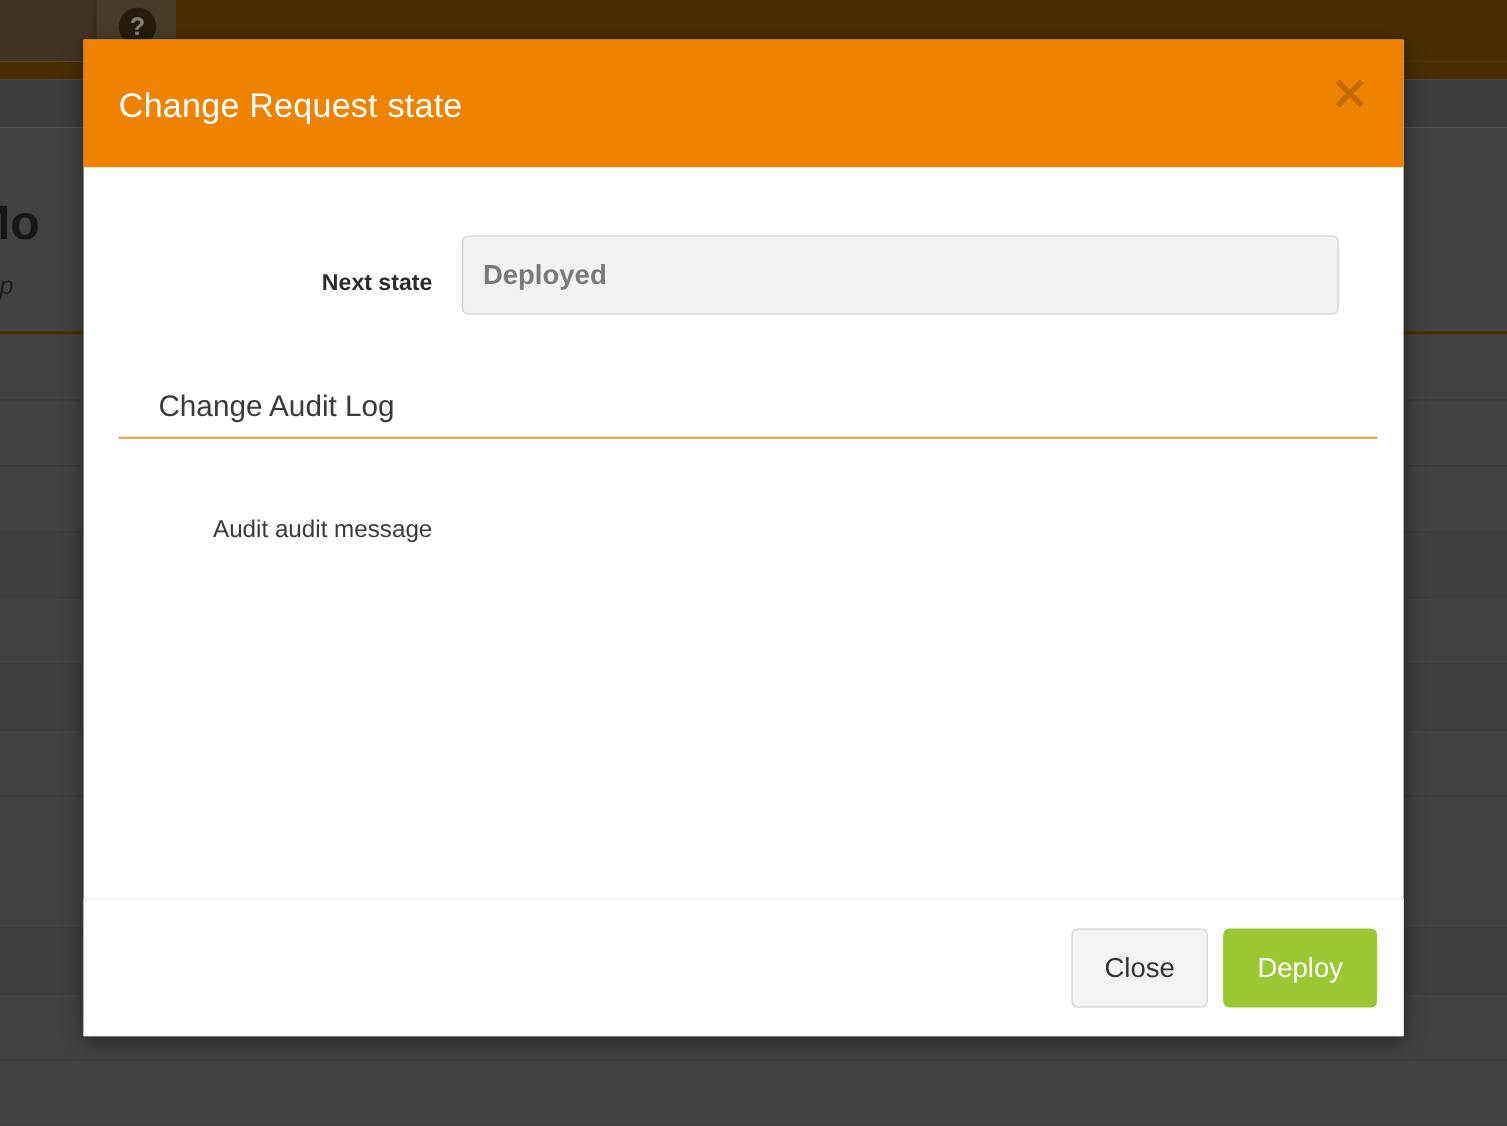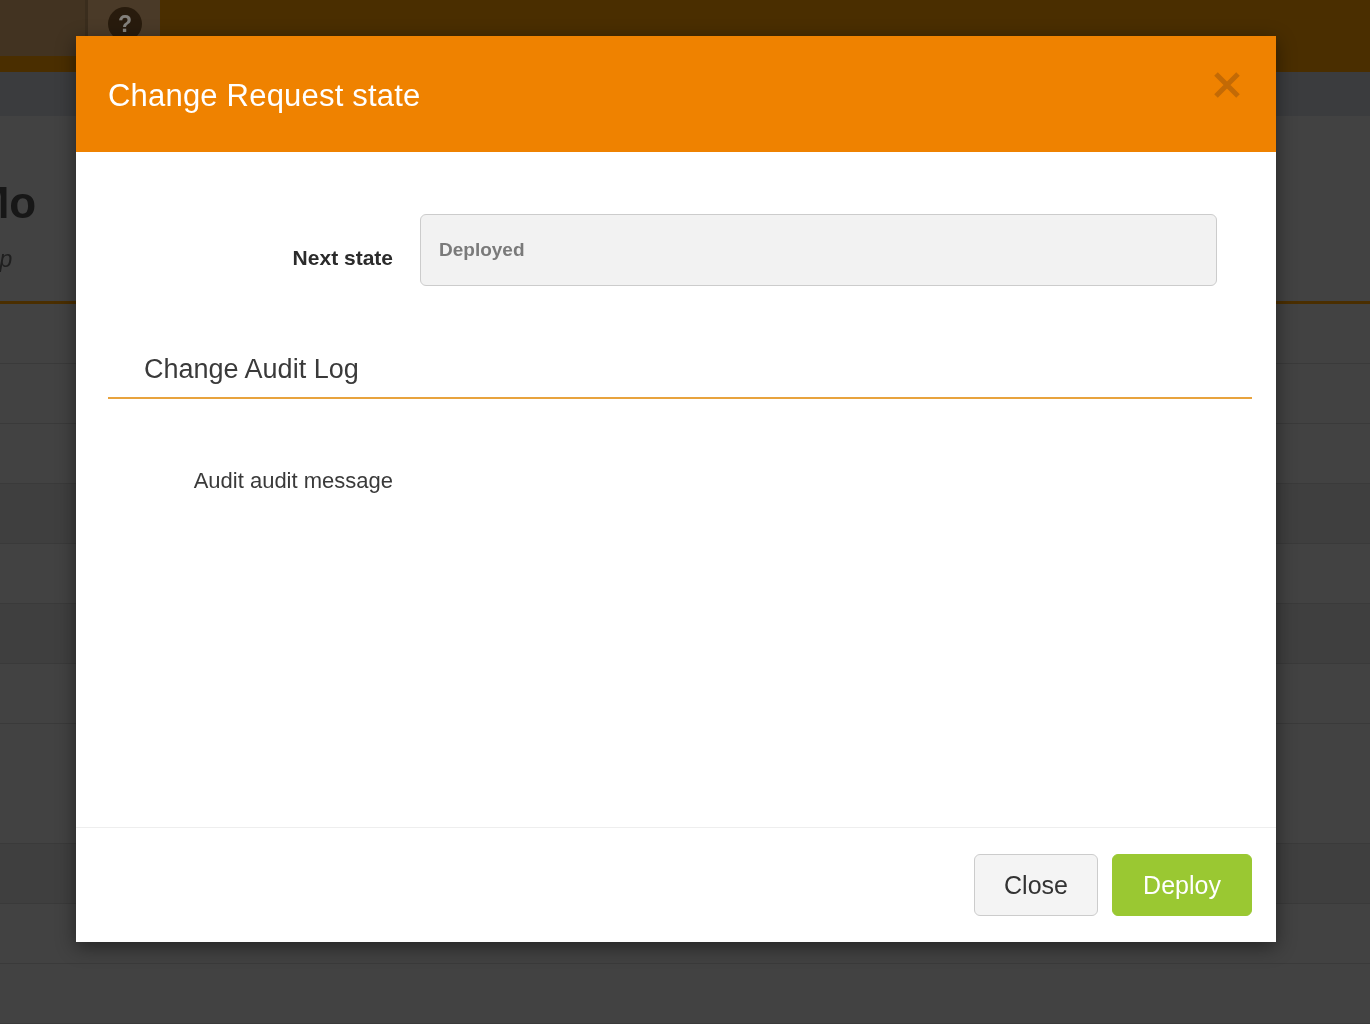--- a/index.html
+++ b/index.html
@@ -136,21 +136,21 @@
     color: #2b2b2b;
     line-height: 1.35;
   }
   .form-field { flex: 1 1 auto; }
 
   .input-disabled {
     width: 797px; height: 72px;
     background: #f2f2f2;
     border: 1px solid #ccc;
     border-radius: 6px;
-    font-size: 19px;
+    font-size: 25px;
     font-weight: bold;
     color: #7a7a7a;
     padding: 0 18px;
     font-family: "Liberation Sans", sans-serif;
   }
 
   .section-block { margin-top: 68px; }
   .section-title {
     font-size: 27px;
     color: #3a3a3a;
@@ -188,21 +188,21 @@
     padding: 26px 24px;
     display: flex;
     justify-content: flex-end;
     gap: 14px;
     background: #ffffff;
   }
   .btn {
     font-size: 25px;
     border-radius: 6px;
     padding: 0 24px;
-    height: 62px;
+    height: 72px;
     cursor: pointer;
     font-family: "Liberation Sans", sans-serif;
   }
   .btn-close {
     background: #f4f4f4;
     border: 1px solid #ccc;
     color: #333;
     min-width: 124px;
   }
   .btn-deploy {

